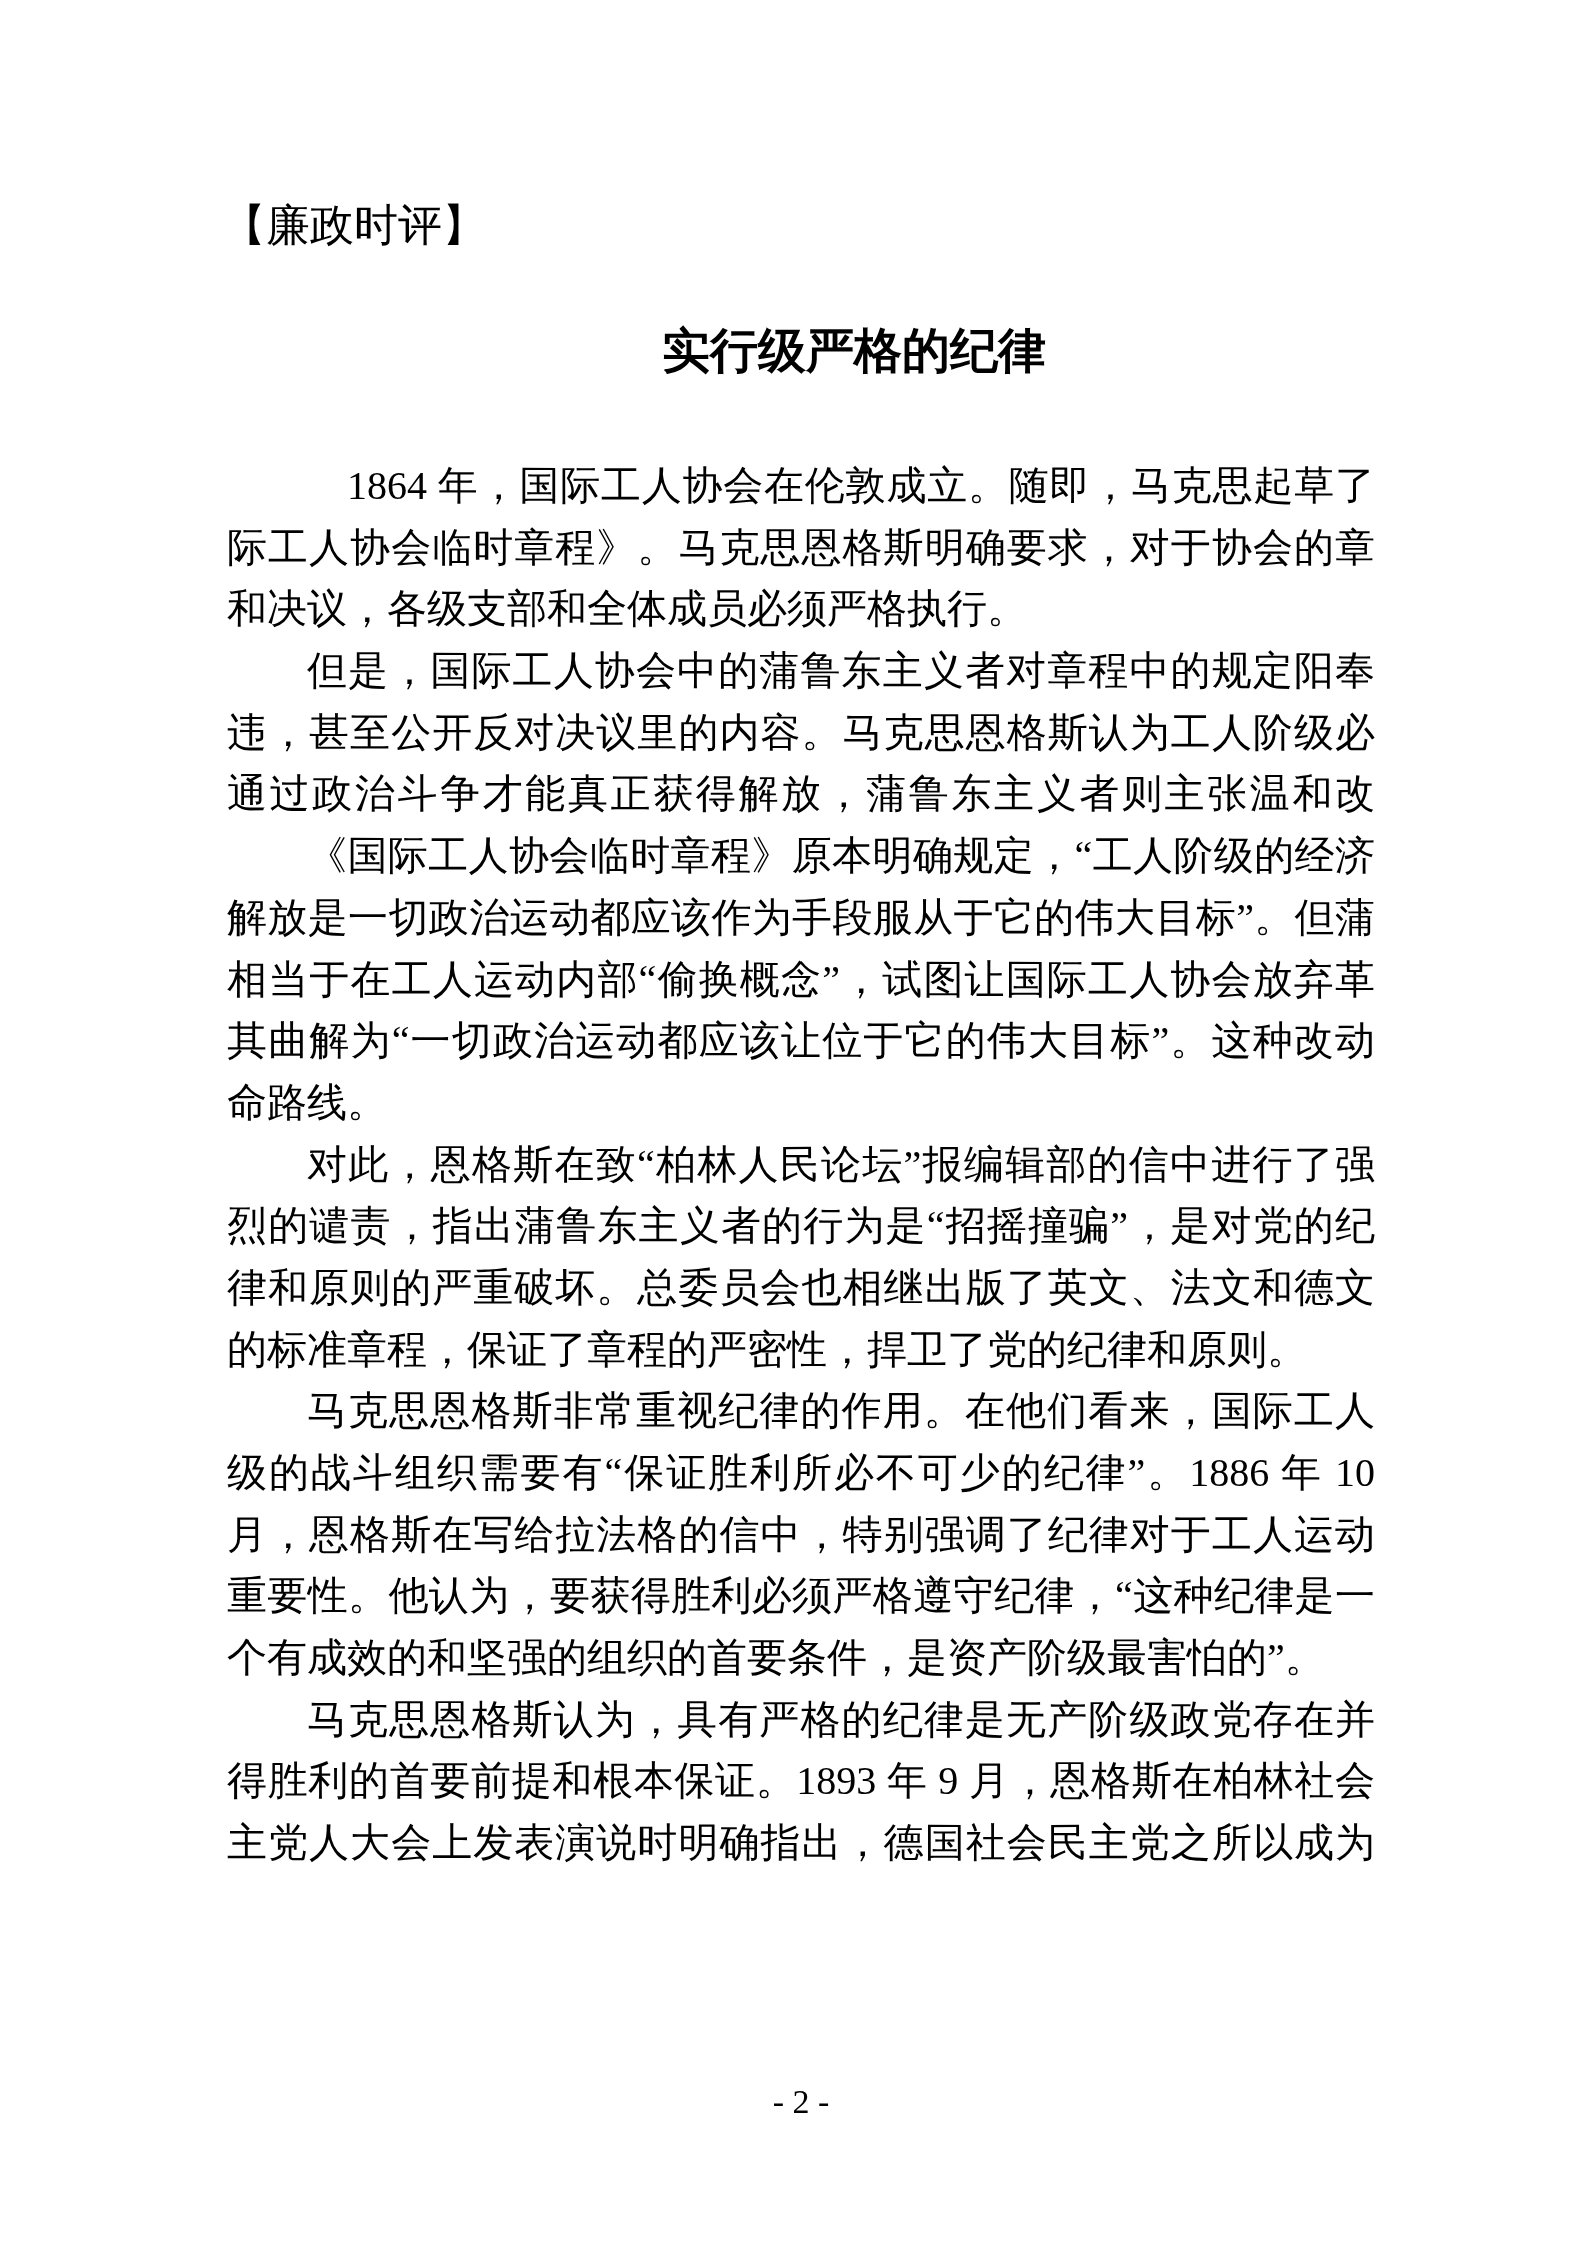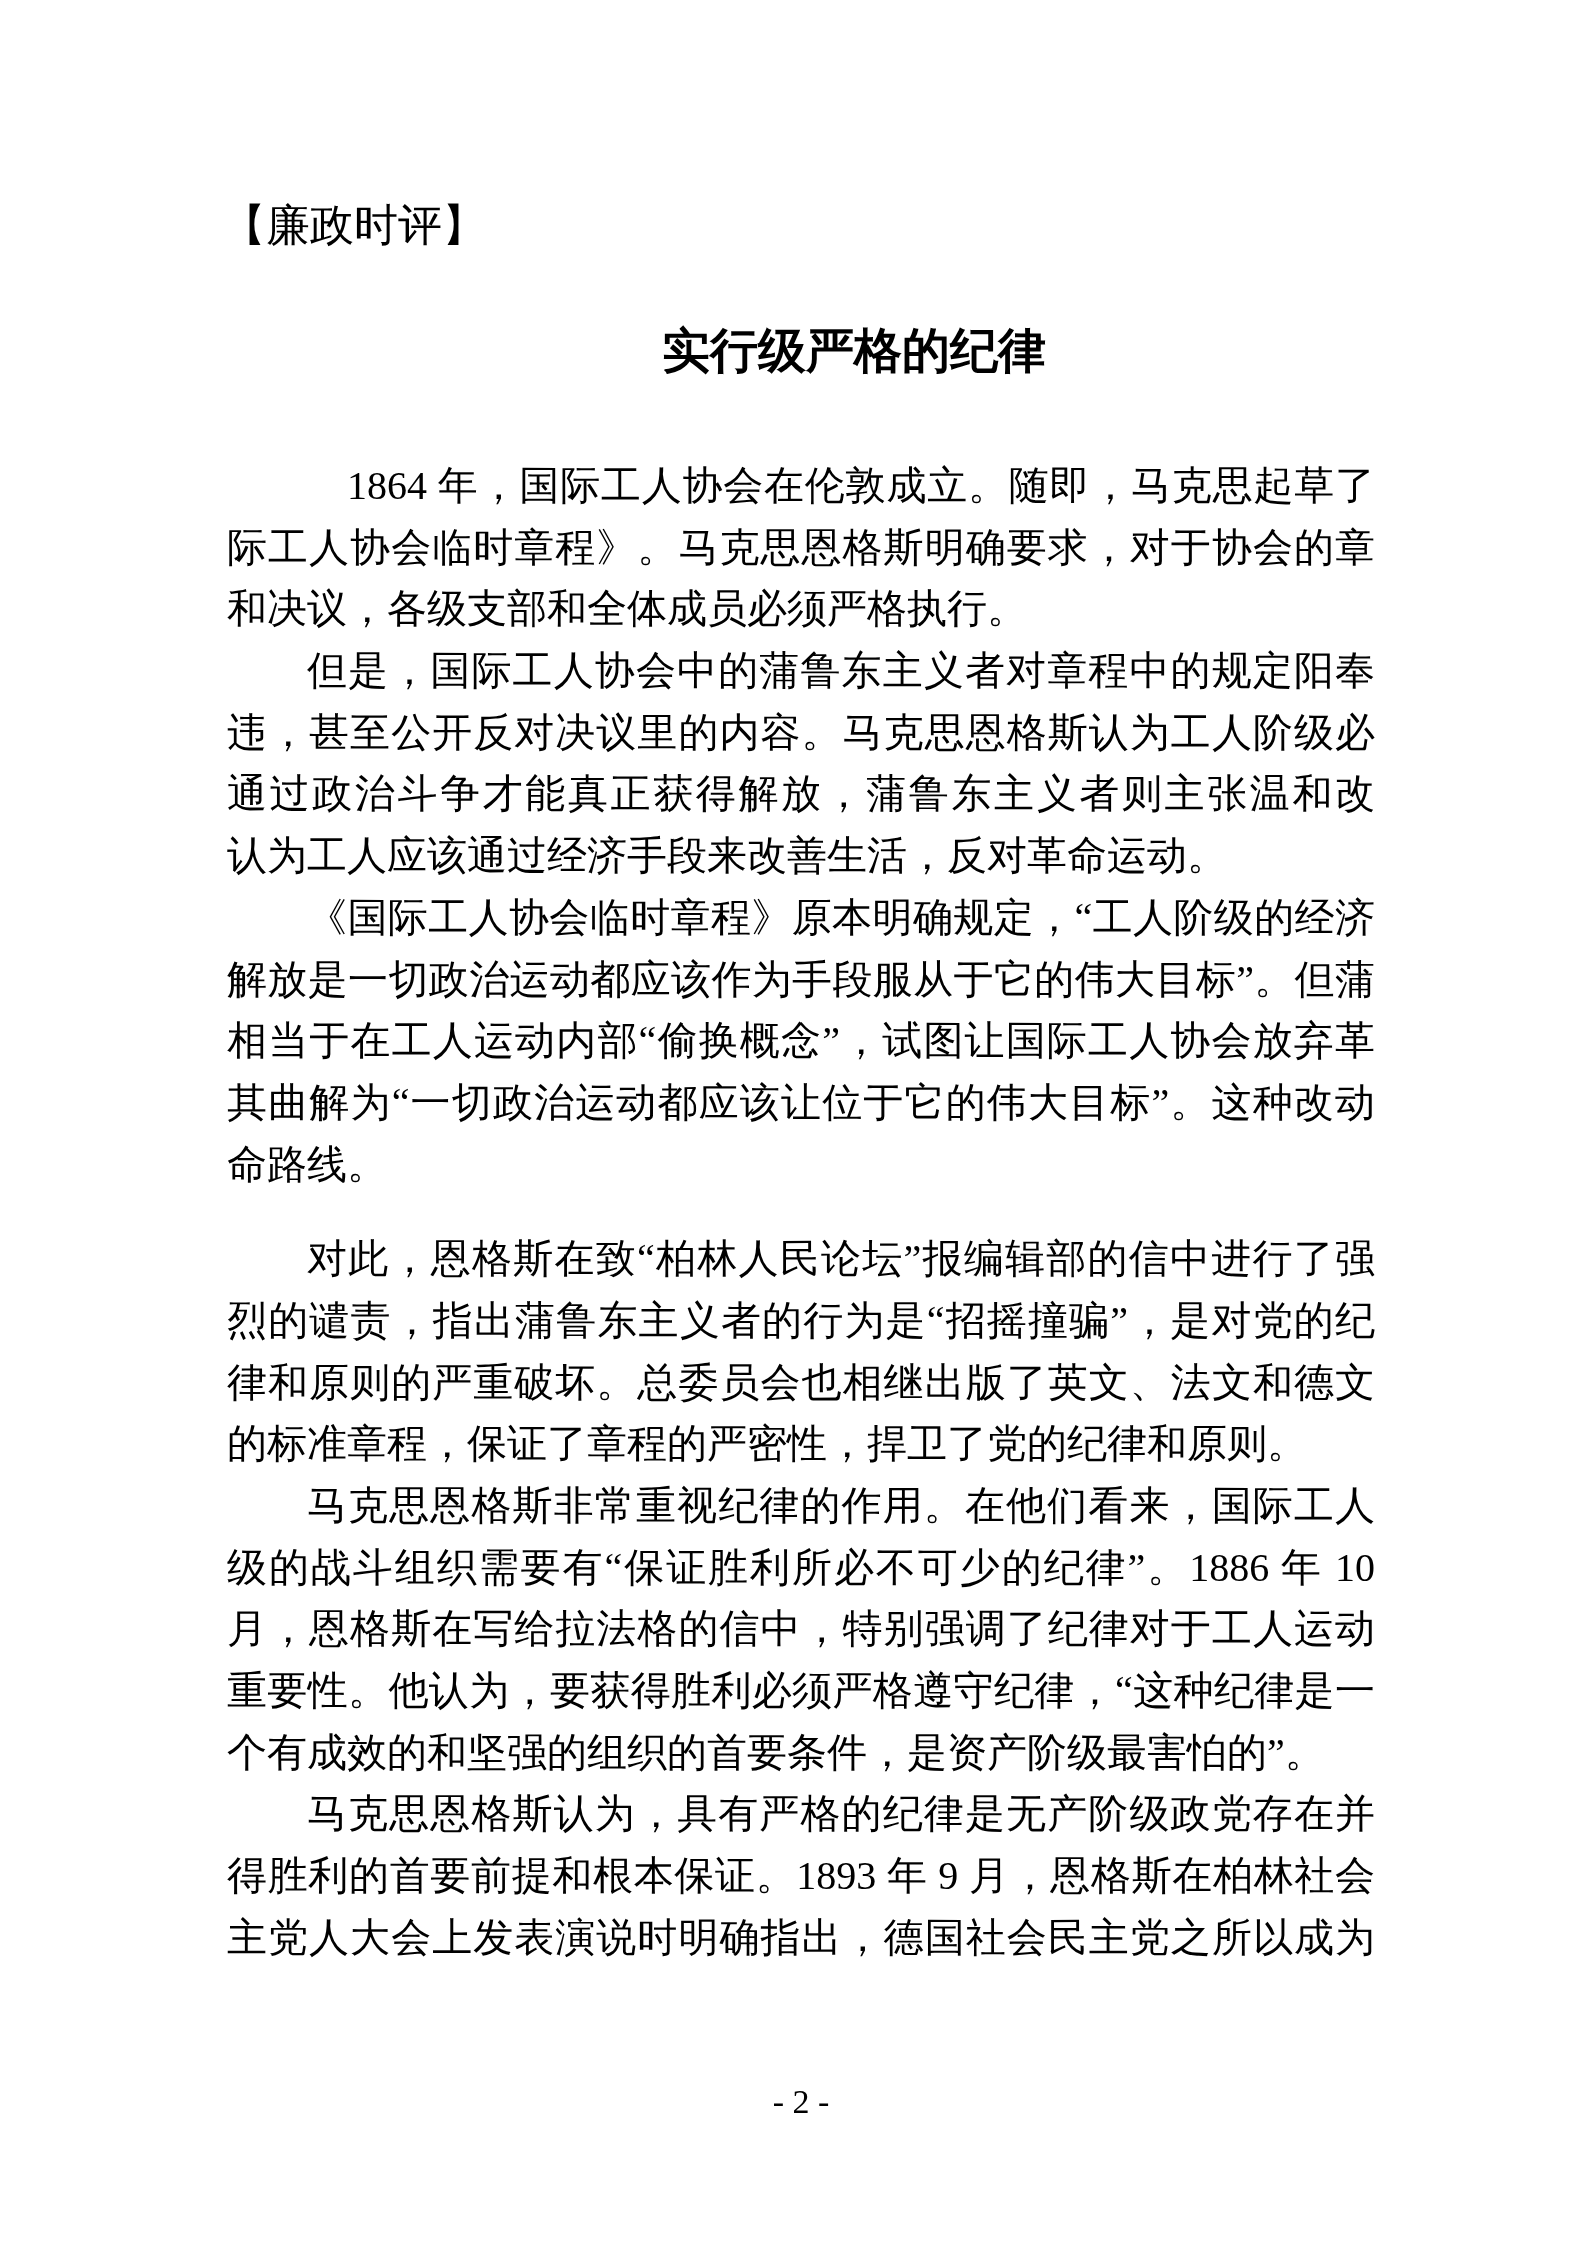--- a/index.html
+++ b/index.html
@@ -75,27 +75,26 @@
 
   <h1 class="doc-title">实行级严格的纪律</h1>
 
   <div class="article-body">
       <div class="line" style="text-indent: 3em;">1864 年，国际工人协会在伦敦成立。随即，马克思起草了《国</div>
       <div class="line">际工人协会临时章程》。马克思恩格斯明确要求，对于协会的章程</div>
       <div class="line last">和决议，各级支部和全体成员必须严格执行。</div>
       <div class="line" style="text-indent: 2em;">但是，国际工人协会中的蒲鲁东主义者对章程中的规定阳奉阴</div>
       <div class="line">违，甚至公开反对决议里的内容。马克思恩格斯认为工人阶级必须</div>
       <div class="line">通过政治斗争才能真正获得解放，蒲鲁东主义者则主张温和改良，</div>
-      <div class="line last">认为工人应该通过经济手段来改善生活，反对革命运动。</div>
       <div class="line" style="text-indent: 2em;">《国际工人协会临时章程》原本明确规定，“工人阶级的经济</div>
       <div class="line">解放是一切政治运动都应该作为手段服从于它的伟大目标”。但蒲</div>
       <div class="line">相当于在工人运动内部“偷换概念”，试图让国际工人协会放弃革</div>
       <div class="line">其曲解为“一切政治运动都应该让位于它的伟大目标”。这种改动</div>
       <div class="line last">命路线。</div>
-      <div class="line" style="text-indent: 2em; margin-top: 33px;">对此，恩格斯在致“柏林人民论坛”报编辑部的信中进行了强</div>
+      <div class="line" style="text-indent: 2em;">对此，恩格斯在致“柏林人民论坛”报编辑部的信中进行了强</div>
       <div class="line">烈的谴责，指出蒲鲁东主义者的行为是“招摇撞骗”，是对党的纪</div>
       <div class="line">律和原则的严重破坏。总委员会也相继出版了英文、法文和德文版</div>
       <div class="line last">的标准章程，保证了章程的严密性，捍卫了党的纪律和原则。</div>
       <div class="line" style="text-indent: 2em;">马克思恩格斯非常重视纪律的作用。在他们看来，国际工人阶</div>
       <div class="line">级的战斗组织需要有“保证胜利所必不可少的纪律”。1886 年 10</div>
       <div class="line">月，恩格斯在写给拉法格的信中，特别强调了纪律对于工人运动的</div>
       <div class="line">重要性。他认为，要获得胜利必须严格遵守纪律，“这种纪律是一</div>
       <div class="line last">个有成效的和坚强的组织的首要条件，是资产阶级最害怕的”。</div>
       <div class="line" style="text-indent: 2em;">马克思恩格斯认为，具有严格的纪律是无产阶级政党存在并赢</div>
       <div class="line">得胜利的首要前提和根本保证。1893 年 9 月，恩格斯在柏林社会民</div>

